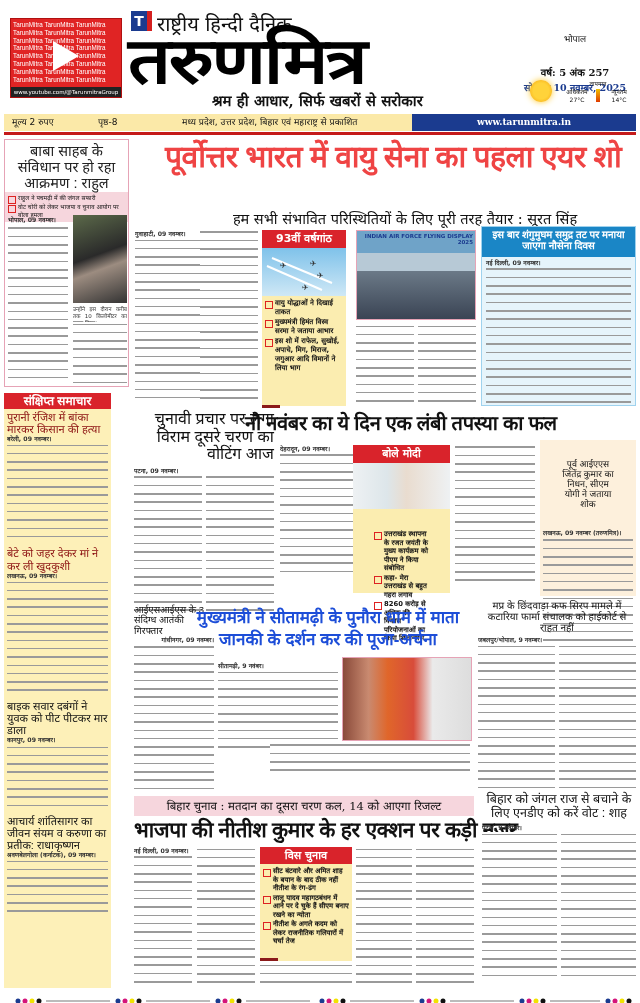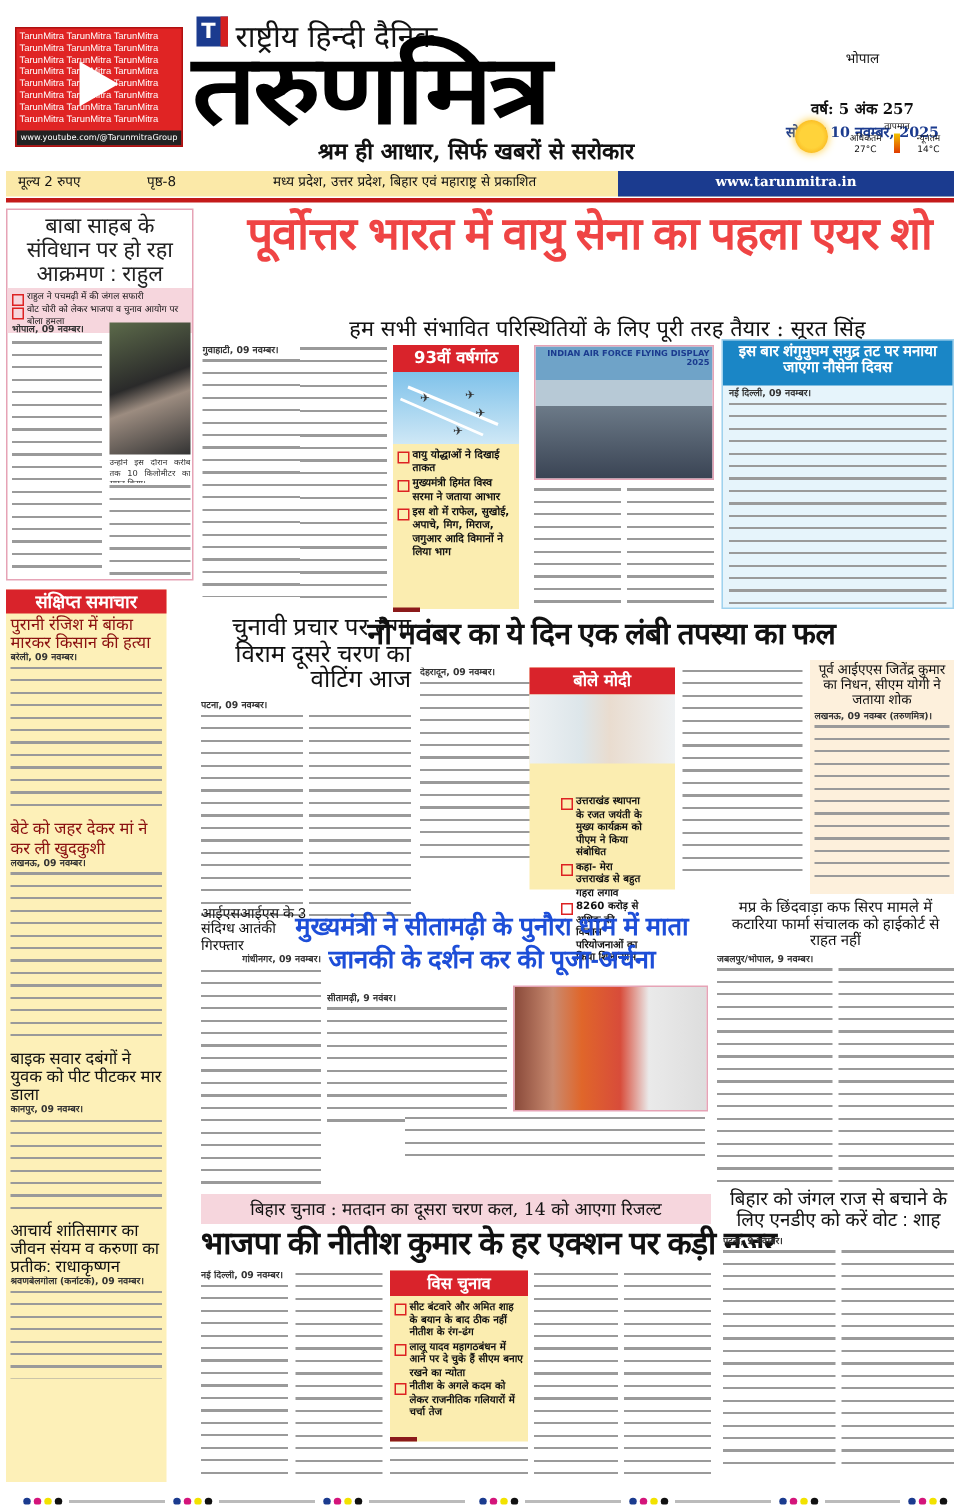--- a/index.html
+++ b/index.html
@@ -181,21 +181,21 @@
   <div class="img" style="height:46px;background:linear-gradient(90deg,#eef1f3,#dde6ea 35%,#e9dccf 55%,#eef1f3)"></div>
   <ul class="bullets" style="padding:21px">
     <li style="font-size:6.8px;line-height:8.5px">उत्तराखंड स्थापना के रजत जयंती के मुख्य कार्यक्रम को पीएम ने किया संबोधित</li>
     <li style="font-size:6.8px;line-height:8.5px">कहा- मेरा उत्तराखंड से बहुत गहरा लगाव</li>
     <li style="font-size:6.8px;line-height:8.5px">8260 करोड़ से अधिक की विकास परियोजनाओं का किया शिलान्यास</li>
   </ul>
 </div>
 <div class="abs body-text fill" style="left:455px;top:445px;width:80px;height:140px"></div>
 
 <div class="abs" style="left:540px;top:440px;width:96px;height:156px;background:#fdf0dc">
-  <div class="hd" style="font-size:9px;text-align:center;color:#111;font-weight:normal;padding:2px">पूर्व आईएएस जितेंद्र कुमार का निधन, सीएम योगी ने जताया शोक</div>
+  <div class="hd" style="font-size:9px;text-align:center;color:#111;font-weight:normal;padding:20px">पूर्व आईएएस जितेंद्र कुमार का निधन, सीएम योगी ने जताया शोक</div>
   <div class="body-text" style="padding:0 3px;font-weight:bold">लखनऊ, 09 नवम्बर (तरुणमित्र)।</div>
   <div class="body-text" style="margin:0 3px;height:104px;background:repeating-linear-gradient(transparent 0 1.5px,#9a9a9a 1.5px 3px,transparent 3px 8.3px)"></div>
 </div>
 
 <div class="abs" style="left:134px;top:605px;width:80px">
   <div class="hd" style="font-size:9.5px;font-weight:normal">आईएसआईएस के 3 संदिग्ध आतंकी गिरफ्तार</div>
   <div class="body-text" style="font-weight:bold;text-align:right">गांधीनगर, 09 नवम्बर।</div>
   <div class="body-text fill" style="height:148px"></div>
 </div>
 

